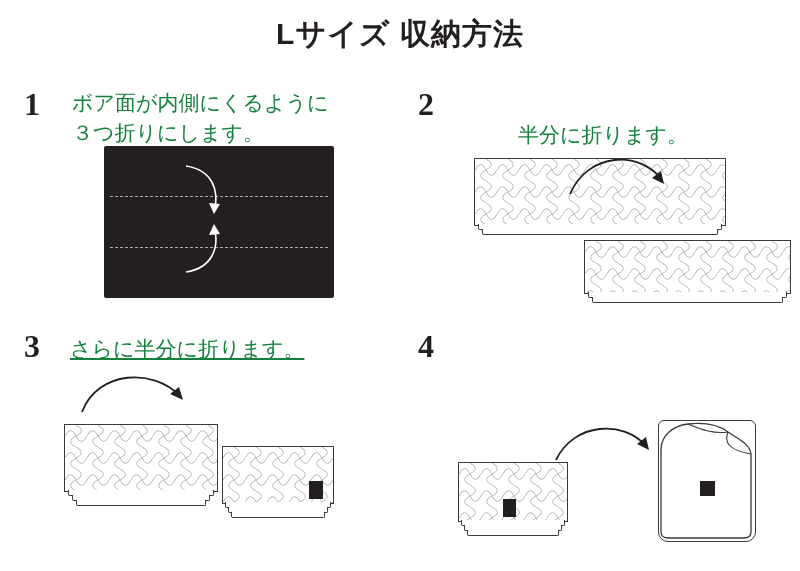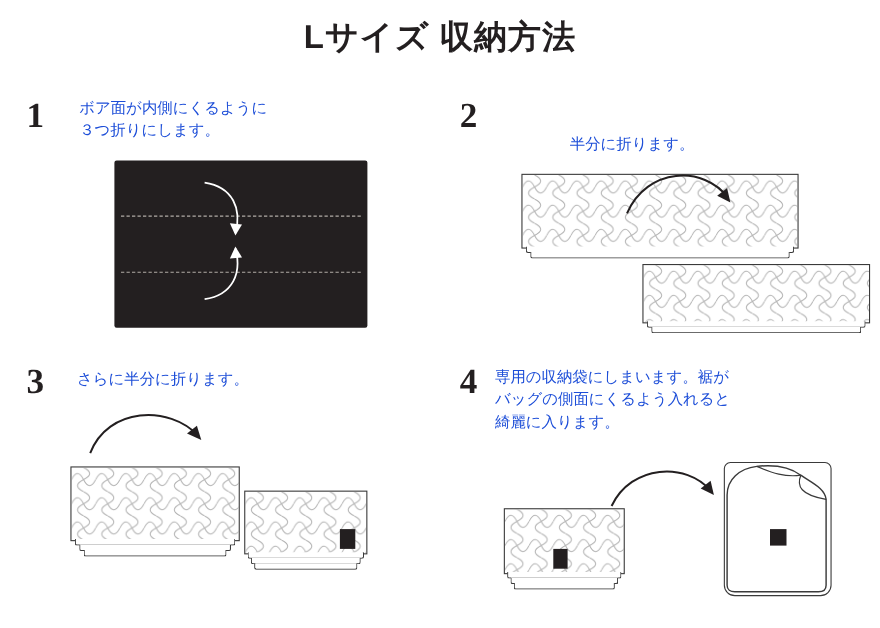--- a/index.html
+++ b/index.html
@@ -38,23 +38,23 @@
   .step-num {
     position: absolute;
     font-size: 32px;
     font-weight: bold;
     line-height: 1;
     color: #231f20;
     font-family: "Liberation Serif", serif;
   }
   .step-text {
     position: absolute;
-    font-size: 14px;
+    font-size: 21px;
     line-height: 1.45;
-    color: #1d4ed8;
+    color: #15803d;
     white-space: pre-line;
   }
   .fig {
     position: absolute;
   }
   
   .dark-panel {
     position: absolute;
     background: #231f20;
     border-radius: 2px;
@@ -155,21 +155,21 @@
           <rect width="205" height="52" fill="url(#q1)"></rect>
         </svg>
       </div>
       <div class="layerline" style="left:118px;top:152px;width:197px;height:5px;"></div>
       <div class="layerline" style="left:122px;top:157px;width:189px;height:5px;"></div>
     </div>
   </div>
 
   <div class="step" style="left:0;top:310px;width:400px;height:261px;">
     <div class="step-num" style="left:24px;top:20px;">3</div>
-    <div class="step-text" style="left:70px;top:24px;width:300px;">さらに半分に折ります。</div>
+    <div class="step-text" style="left:70px;top:24px;width:300px;text-decoration:underline;">さらに半分に折ります。</div>
 
     <div class="fig" style="left:60px;top:56px;width:340px;height:190px;">
       <svg class="arrow-svg" style="left:18px;top:0px;" width="120" height="58" viewBox="0 0 120 58">
         <path d="M4 46 C 20 4, 76 2, 102 30" fill="none" stroke="#231f20" stroke-width="1.8"></path>
         <path d="M105 34 L 92 28 L 101 21 Z" fill="#231f20"></path>
       </svg>
 
       <div class="quilt" style="left:4px;top:58px;width:152px;height:66px;">
         <svg class="pattern" viewBox="0 0 152 66" preserveAspectRatio="none">
           <rect width="152" height="66" fill="url(#q1)"></rect>
@@ -186,23 +186,20 @@
         <div class="tag" style="right:10px;bottom:4px;width:14px;height:18px;"></div>
       </div>
       <div class="layerline" style="left:165px;top:136px;width:104px;height:5px;"></div>
       <div class="layerline" style="left:168px;top:141px;width:98px;height:5px;"></div>
       <div class="layerline" style="left:171px;top:146px;width:92px;height:5px;"></div>
     </div>
   </div>
 
   <div class="step" style="left:400px;top:310px;width:400px;height:261px;">
     <div class="step-num" style="left:18px;top:20px;">4</div>
-    <div class="step-text" style="left:50px;top:22px;width:345px;">専用の収納袋にしまいます。裾が
-バッグの側面にくるよう入れると
-綺麗に入ります。</div>
 
     <div class="fig" style="left:40px;top:96px;width:360px;height:150px;">
       <svg class="arrow-svg" style="left:112px;top:14px;" width="110" height="52" viewBox="0 0 110 52">
         <path d="M4 40 C 22 2, 72 0, 94 26" fill="none" stroke="#231f20" stroke-width="1.8"></path>
         <path d="M97 30 L 85 24 L 94 17 Z" fill="#231f20"></path>
       </svg>
 
       <div class="quilt" style="left:18px;top:56px;width:108px;height:58px;">
         <svg class="pattern" viewBox="0 0 108 58" preserveAspectRatio="none">
           <rect width="108" height="58" fill="url(#q1)"></rect>

